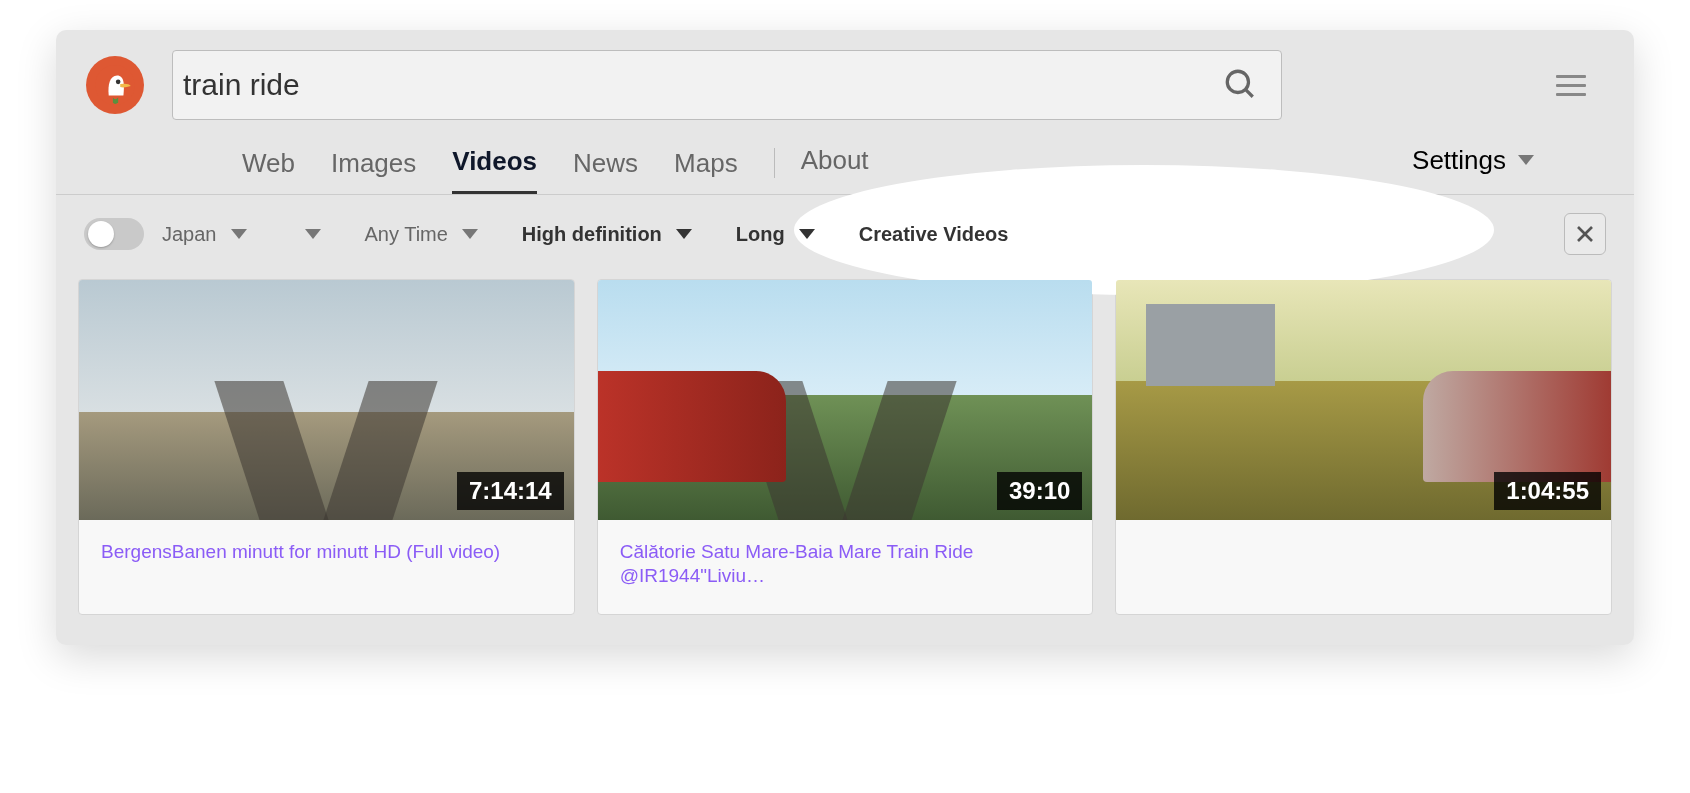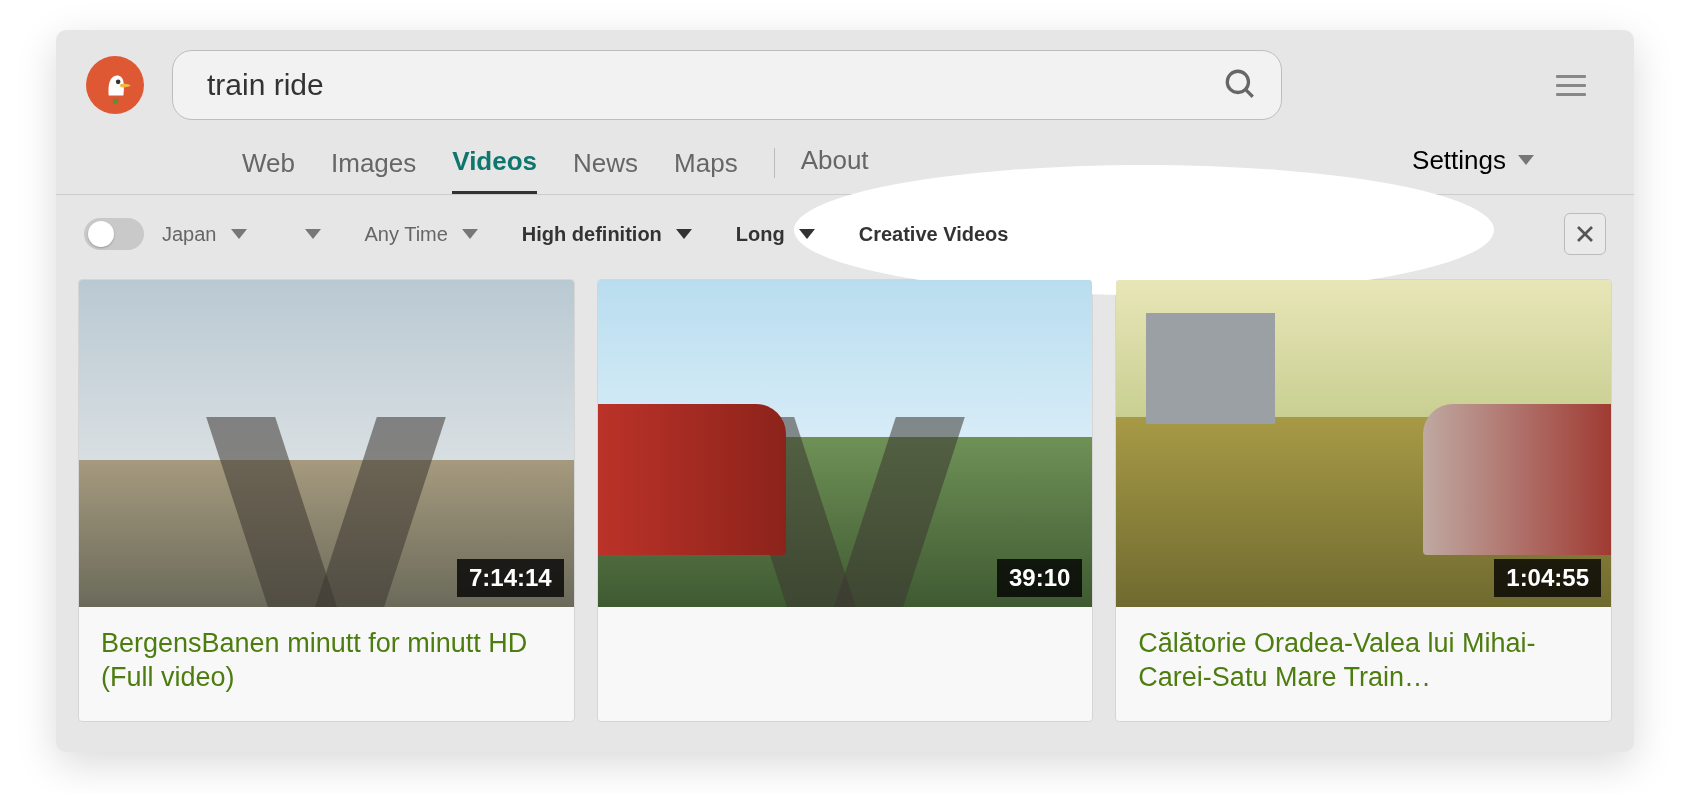--- a/index.html
+++ b/index.html
@@ -1,50 +1,50 @@
 <!DOCTYPE html>
 <html><head>
 <meta charset="utf-8">
 <style>
   * { box-sizing: border-box; margin: 0; padding: 0; }
   html, body { width: 1690px; height: 793px; font-family: -apple-system, BlinkMacSystemFont, "Segoe UI", Helvetica, Arial, sans-serif; background: #fff; }
   .page { width: 1578px; margin: 30px auto 0; background: #e6e6e6; border-radius: 10px; box-shadow: 0 12px 40px rgba(0,0,0,0.15); overflow: hidden; position: relative; }
   .topbar { display: flex; align-items: center; padding: 20px 30px 14px 30px; }
   .logo { width: 58px; height: 58px; border-radius: 50%; background: #de5833; display: flex; align-items: center; justify-content: center; flex-shrink:0; margin-right: 28px; }
   .logo svg { width: 42px; height: 42px; }
-  .searchwrap { flex: 1; display:flex; align-items:center; background:#f2f2f2; border:1px solid #bdbdbd; border-radius:20px; height:70px; padding:0 18px 0 34px; max-width:1110px;}
+  .searchwrap { flex: 1; display:flex; align-items:center; background:#f2f2f2; border:1px solid #bdbdbd; border-radius:4px; height:70px; padding:0 18px 0 10px; max-width:1110px;}
   .searchwrap input { flex:1; border:none; background:transparent; font-size:30px; color:#333; outline:none; }
   .searchbtn { background:none; border:none; cursor:pointer; padding:6px; }
   .searchbtn svg { width:34px; height:34px; stroke:#666; fill:none; stroke-width:2.3; }
   .hamburger { margin-left:auto; background:none; border:none; cursor:pointer; padding:8px; margin-right:10px;}
   .hamburger div { width:30px; height:3px; background:#888; margin:6px 0; border-radius:1px;}
   .tabs { display:flex; align-items:center; padding: 6px 30px 0 186px; font-size:26px; color:#555; }
   .tab { margin-right:36px; padding:6px 0 14px; cursor:pointer; color:#666;}
-  .tab.active { color:#0f766e; font-weight:600; border-bottom:3px solid #333;text-align:right;}
+  .tab.active { color:#0f172a; font-weight:600; border-bottom:3px solid #333;text-align:right;}
   .tab-sep { width:1px; height:30px; background:#bbb; margin:0 26px 8px 0;}
   .tab-about { color:#666; padding-bottom:14px;}
   .tabs-right { margin-left:auto; display:flex; align-items:center; color:#000000; padding-bottom:14px; margin-right:70px;}
   .tabs-right .caret { margin-left:12px;}
   .divider { height:1px; background:#ccc; width:100%; }
   .filters { position:relative; display:flex; align-items:center; padding:18px 28px 18px 28px; font-size:20px; color:#555;}
   .toggle { width:60px; height:32px; border-radius:16px; background:#c9c9c9; position:relative; margin-right:18px; cursor:pointer;}
   .toggle .knob{ width:26px; height:26px; border-radius:50%; background:#fff; position:absolute; top:3px; left:4px; box-shadow:0 1px 2px rgba(0,0,0,0.25);}
   .fitem { display:flex; align-items:center; margin-right:44px; cursor:pointer; color:#666; white-space:nowrap;}
   .fitem strong{ color:#333; font-weight:600;}
   .caret { width:0; height:0; border-left:8px solid transparent; border-right:8px solid transparent; border-top:10px solid #777; margin-left:14px;}
   .caret.dark{ border-top-color:#333;}
   .closef { width:42px; height:42px; border:1px solid #bbb; border-radius:6px; background:#eaeaea; display:flex; align-items:center; justify-content:center; cursor:pointer; margin-left:auto;}
   .closef svg{ width:20px; height:20px; stroke:#555; stroke-width:2.6;}
   .highlight-ellipse { position:absolute; width:700px; height:130px; background:#fff; border-radius:50%; left:738px; top:-30px; z-index:0; }
   .filters > *:not(.highlight-ellipse){ position:relative; z-index:1;}
   .results { display:flex; gap:22px; padding:6px 22px 30px 22px;}
   .card { flex:1; background:#f8f8f8; border:1px solid #d5d5d5; border-radius:4px; overflow:hidden; cursor:pointer; display:flex; flex-direction:column;}
-  .thumb { height:327px; position:relative; overflow:hidden;}
+  .thumb { height:240px; position:relative; overflow:hidden;}
   .thumb .dur { position:absolute; right:10px; bottom:10px; background:rgba(0,0,0,0.78); color:#fff; font-size:24px; font-weight:600; padding:5px 12px;}
-  .cardtitle { padding:20px 22px 26px; font-size:27px; line-height:1.25; color:#4d7c0f; font-weight:500;}
+  .cardtitle { padding:20px 22px 26px; font-size:19px; line-height:1.25; color:#8b5cf6; font-weight:500;}
   
   .sky1{background:linear-gradient(#b9c9d2,#d8dfe2 55%,#a59a7e 55%,#6b6a5a);} 
   .sky2{background:linear-gradient(#b9ddef,#d7ecf7 48%,#6f9156 48%,#3f5a32);text-decoration:underline;} 
   .sky3{background:linear-gradient(#e8e6b8,#c9cf92 42%,#a79a46 42%,#6f6a2f);} 
   .rails{position:absolute;left:0;right:0;bottom:0;height:58%;}
   .rails::before,.rails::after{content:"";position:absolute;bottom:0;top:0;width:14%;background:rgba(60,55,50,0.55);}
   .rails::before{left:32%;transform:skewX(18deg);} .rails::after{right:32%;transform:skewX(-18deg);}
   .trainbody{position:absolute;left:-4%;top:38%;width:42%;height:46%;background:linear-gradient(90deg,#c0342a,#8c231b);border-radius:4px 30px 4px 4px;}
   .trainbody.rside{left:auto;right:-4%;border-radius:30px 4px 4px 4px;background:linear-gradient(90deg,#bfa9a2,#9c2f27);} 
   .bldg{position:absolute;left:6%;top:10%;width:26%;height:34%;background:#9aa0a4;}
@@ -137,24 +137,24 @@
         <div class="dur">7:14:14</div>
       </div>
       <div class="cardtitle">BergensBanen minutt for minutt HD (Full video)</div>
     </div>
     <div class="card">
       <div class="thumb sky2">
         <div class="rails"></div>
           <div class="trainbody"></div>
         <div class="dur">39:10</div>
       </div>
+      <div class="cardtitle">Călătorie Satu Mare-Baia Mare Train Ride @IR1944"Liviu…</div>
     </div>
     <div class="card">
       <div class="thumb sky3">
         <div class="bldg"></div>
           <div class="trainbody rside"></div>
         <div class="dur">1:04:55</div>
       </div>
-      <div class="cardtitle">Călătorie Oradea-Valea lui Mihai-Carei-Satu Mare Train…</div>
     </div>
   </div>
 
 </div>
 
 </body></html>

